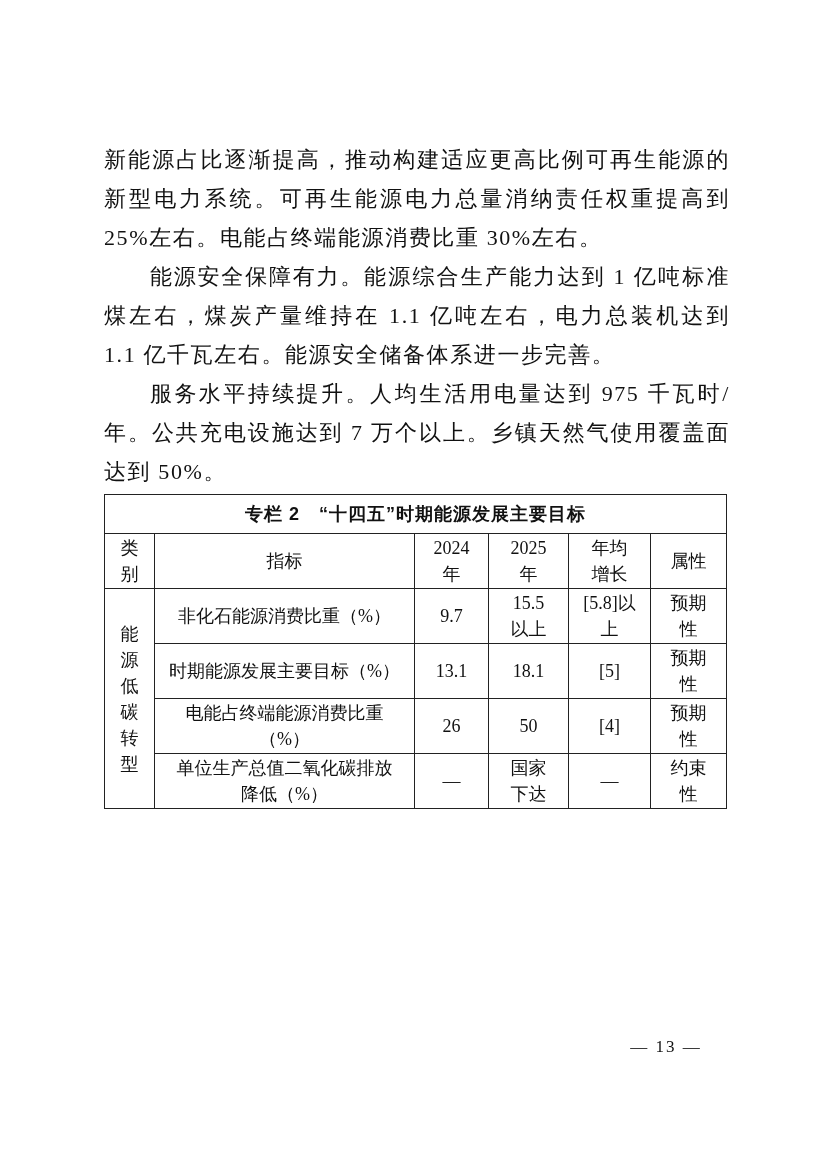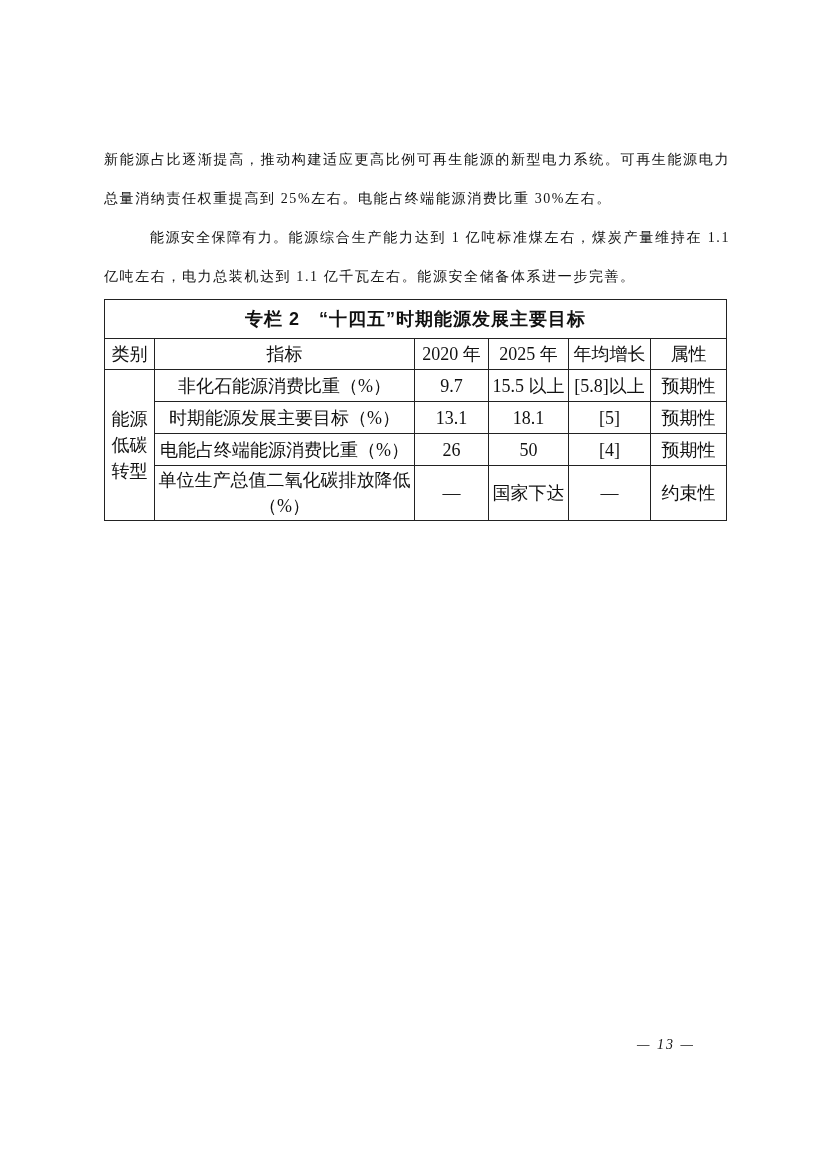--- a/index.html
+++ b/index.html
@@ -17,21 +17,21 @@
     overflow: hidden;
   }
   .content {
     position: absolute;
     left: 104px;
     top: 140px;
     width: 626px;
   }
   .para {
     margin: 0;
-    font-size: 14px;
+    font-size: 22px;
     line-height: 39px;
     letter-spacing: 1.6px;
     text-align: justify;
     text-align-last: left;
     color: #111111;
   }
   .para.indent { text-indent: 46px; }
   .para strong {
     font-weight: normal;
     letter-spacing: 1.2px;
@@ -40,21 +40,21 @@
     border-collapse: collapse;
     table-layout: fixed;
     width: 622px;
     margin-top: 3px;
     color: #111111;
   }
   table.panel td {
     border: 1.5px solid #222222;
     text-align: center;
     vertical-align: middle;
-    padding: 1px 2px;
+    padding: 1px 14px;
     font-size: 18px;
     line-height: 26px;
   }
   td.title-cell {
     font-family: "Liberation Sans", "DejaVu Sans", sans-serif;
     font-weight: bold;
     font-size: 20px;
     height: 36px;
     letter-spacing: 1px;
   }
@@ -68,55 +68,55 @@
     line-height: 26px;
   }
   td.ind { height: 29px; }
   td.val { height: 29px; }
   .footer {
     position: absolute;
     top: 1037px;
     left: 618px;
     width: 96px;
     text-align: center;
-    font-size: 14px;
+    font-size: 17px;
     color: #111111;
     letter-spacing: 2px;
     white-space: nowrap;
-    font-style: italic;
   }
 </style>
 </head>
 <body>
 
 <div class="page">
   <div class="content">
 
     <div>
         <p class="para">新能源占比逐渐提高，推动构建适应更高比例可再生能源的新型电力系统。可再生能源电力总量消纳责任权重提高到 25%左右。电能占终端能源消费比重 30%左右。</p>
         <p class="para indent"><strong>能源安全保障有力。</strong>能源综合生产能力达到 1 亿吨标准煤左右，煤炭产量维持在 1.1 亿吨左右，电力总装机达到 1.1 亿千瓦左右。能源安全储备体系进一步完善。</p>
+        <p class="para indent"><strong>服务水平持续提升。</strong>人均生活用电量达到 975 千瓦时/年。公共充电设施达到 7 万个以上。乡镇天然气使用覆盖面达到 50%。</p>
       </div>
 
     <table class="panel">
       <colgroup>
         <col style="width:50px">
         <col style="width:260px">
         <col style="width:74px">
         <col style="width:80px">
         <col style="width:82px">
         <col style="width:76px">
       </colgroup>
       <tbody>
         <tr>
           <td class="title-cell" colspan="6">专栏 2　“十四五”时期能源发展主要目标</td>
         </tr>
         <tr>
             <td class="th">类别</td>
             <td class="th">指标</td>
-            <td class="th">2020 年</td>
+            <td class="th">2024 年</td>
             <td class="th">2025 年</td>
             <td class="th">年均增长</td>
             <td class="th">属性</td>
           </tr>
       </tbody>
       <tbody>
           <tr>
             <td rowspan="4" class="cat">能源低碳转型</td>
             <td class="ind">非化石能源消费比重（%）</td>
             <td class="val">9.7</td>

